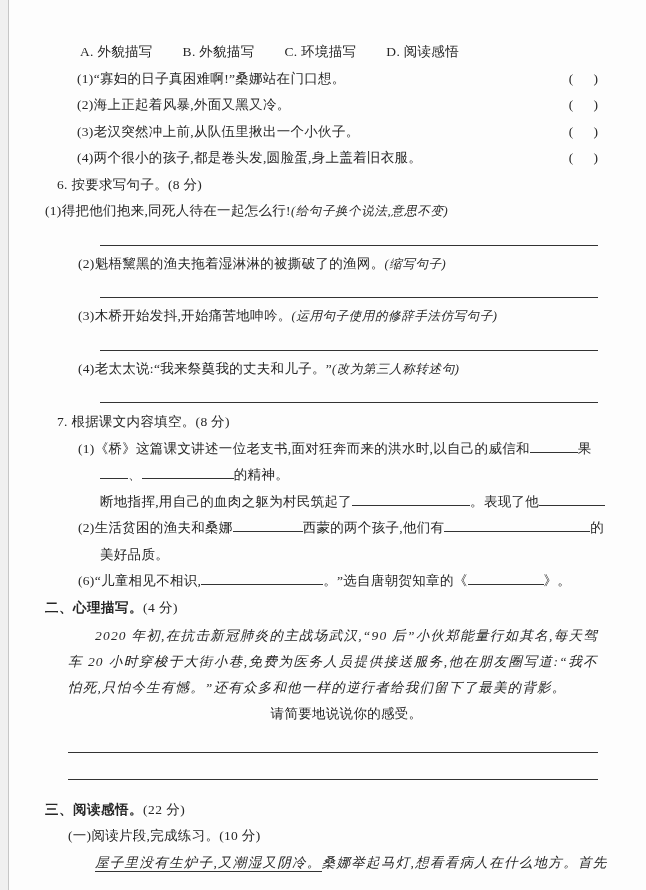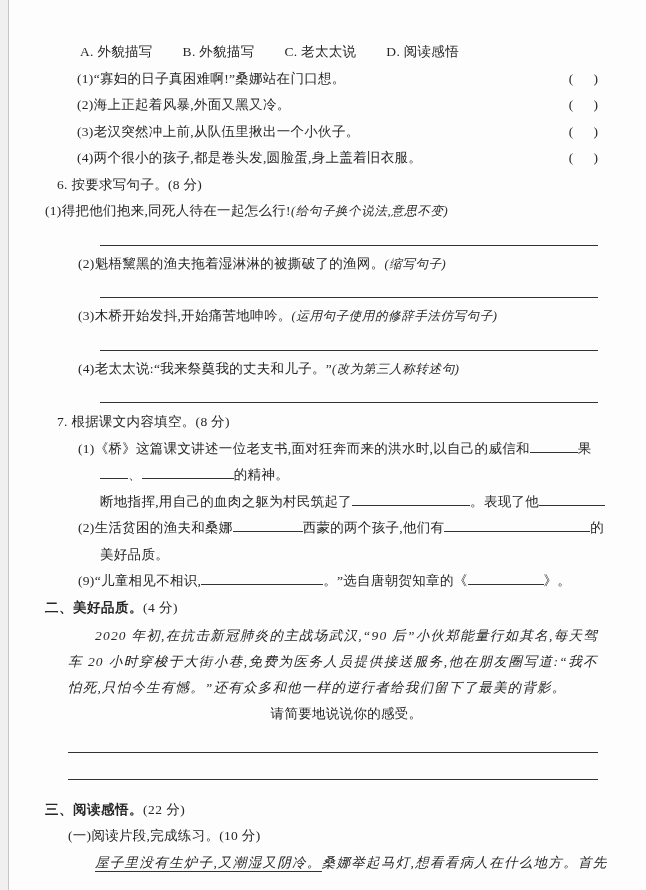--- a/index.html
+++ b/index.html
@@ -52,21 +52,21 @@
 </head>
 <body>
 
 <div class="scan-strip"></div>
 
 <div class="content">
 
   <div class="row-options">
     <span>A. 外貌描写</span>
     <span>B. 外貌描写</span>
-    <span>C. 老太太说</span>
+    <span>C. 环境描写</span>
     <span>D. 阅读感悟</span>
   </div>
 
   <div class="citem">
     <span>(1)“寡妇的日子真困难啊!”桑娜站在门口想。</span>
     <span class="bracket">(      )</span>
   </div>
   <div class="citem">
     <span>(2)海上正起着风暴,外面又黑又冷。</span>
     <span class="bracket">(      )</span>
@@ -101,23 +101,23 @@
 
   <div class="qnum-title gap-after-line" style="margin-top:6px">7. 根据课文内容填空。(8 分)</div>
 
   <div class="q7line"><span>(1)《桥》这篇课文讲述一位老支书,面对狂奔而来的洪水时,以自己的威信和</span><span class="blank" style="width:48px"></span><span>果</span></div>
   <div class="q7cont"><span class="blank" style="width:28px"></span><span>、</span><span class="blank" style="width:92px"></span><span>的精神。</span></div>
   <div class="q7cont"><span>断地指挥,用自己的血肉之躯为村民筑起了</span><span class="blank" style="width:118px"></span><span>。表现了他</span><span class="blank" style="width:66px"></span></div>
 
   <div class="q7line"><span>(2)生活贫困的渔夫和桑娜</span><span class="blank" style="width:70px"></span><span>西蒙的两个孩子,他们有</span><span class="blank" style="width:146px"></span><span>的</span></div>
   <div class="q7cont"><span>美好品质。</span></div>
 
-  <div class="q7line"><span>(9)“儿童相见不相识,</span><span class="blank" style="width:122px"></span><span>。”选自唐朝贺知章的《</span><span class="blank" style="width:76px"></span><span>》。</span></div>
+  <div class="q7line"><span>(6)“儿童相见不相识,</span><span class="blank" style="width:122px"></span><span>。”选自唐朝贺知章的《</span><span class="blank" style="width:76px"></span><span>》。</span></div>
 
-  <div class="sec-title"><span>二、美好品质。</span><span class="score">(4 分)</span></div>
+  <div class="sec-title"><span>二、心理描写。</span><span class="score">(4 分)</span></div>
 
   <p class="para">2020 年初,在抗击新冠肺炎的主战场武汉,“90 后”小伙郑能量行如其名,每天驾车 20 小时穿梭于大街小巷,免费为医务人员提供接送服务,他在朋友圈写道:“我不怕死,只怕今生有憾。”还有众多和他一样的逆行者给我们留下了最美的背影。</p>
   <p class="prompt">请简要地说说你的感受。</p>
 
   <div class="ansline-wide"></div>
   <div class="ansline-wide" style="margin-top:26px"></div>
 
   <div class="sec-title sec3-title"><span>三、阅读感悟。</span><span class="score">(22 分)</span></div>
 
   <div class="subtitle">(一)阅读片段,完成练习。(10 分)</div>

